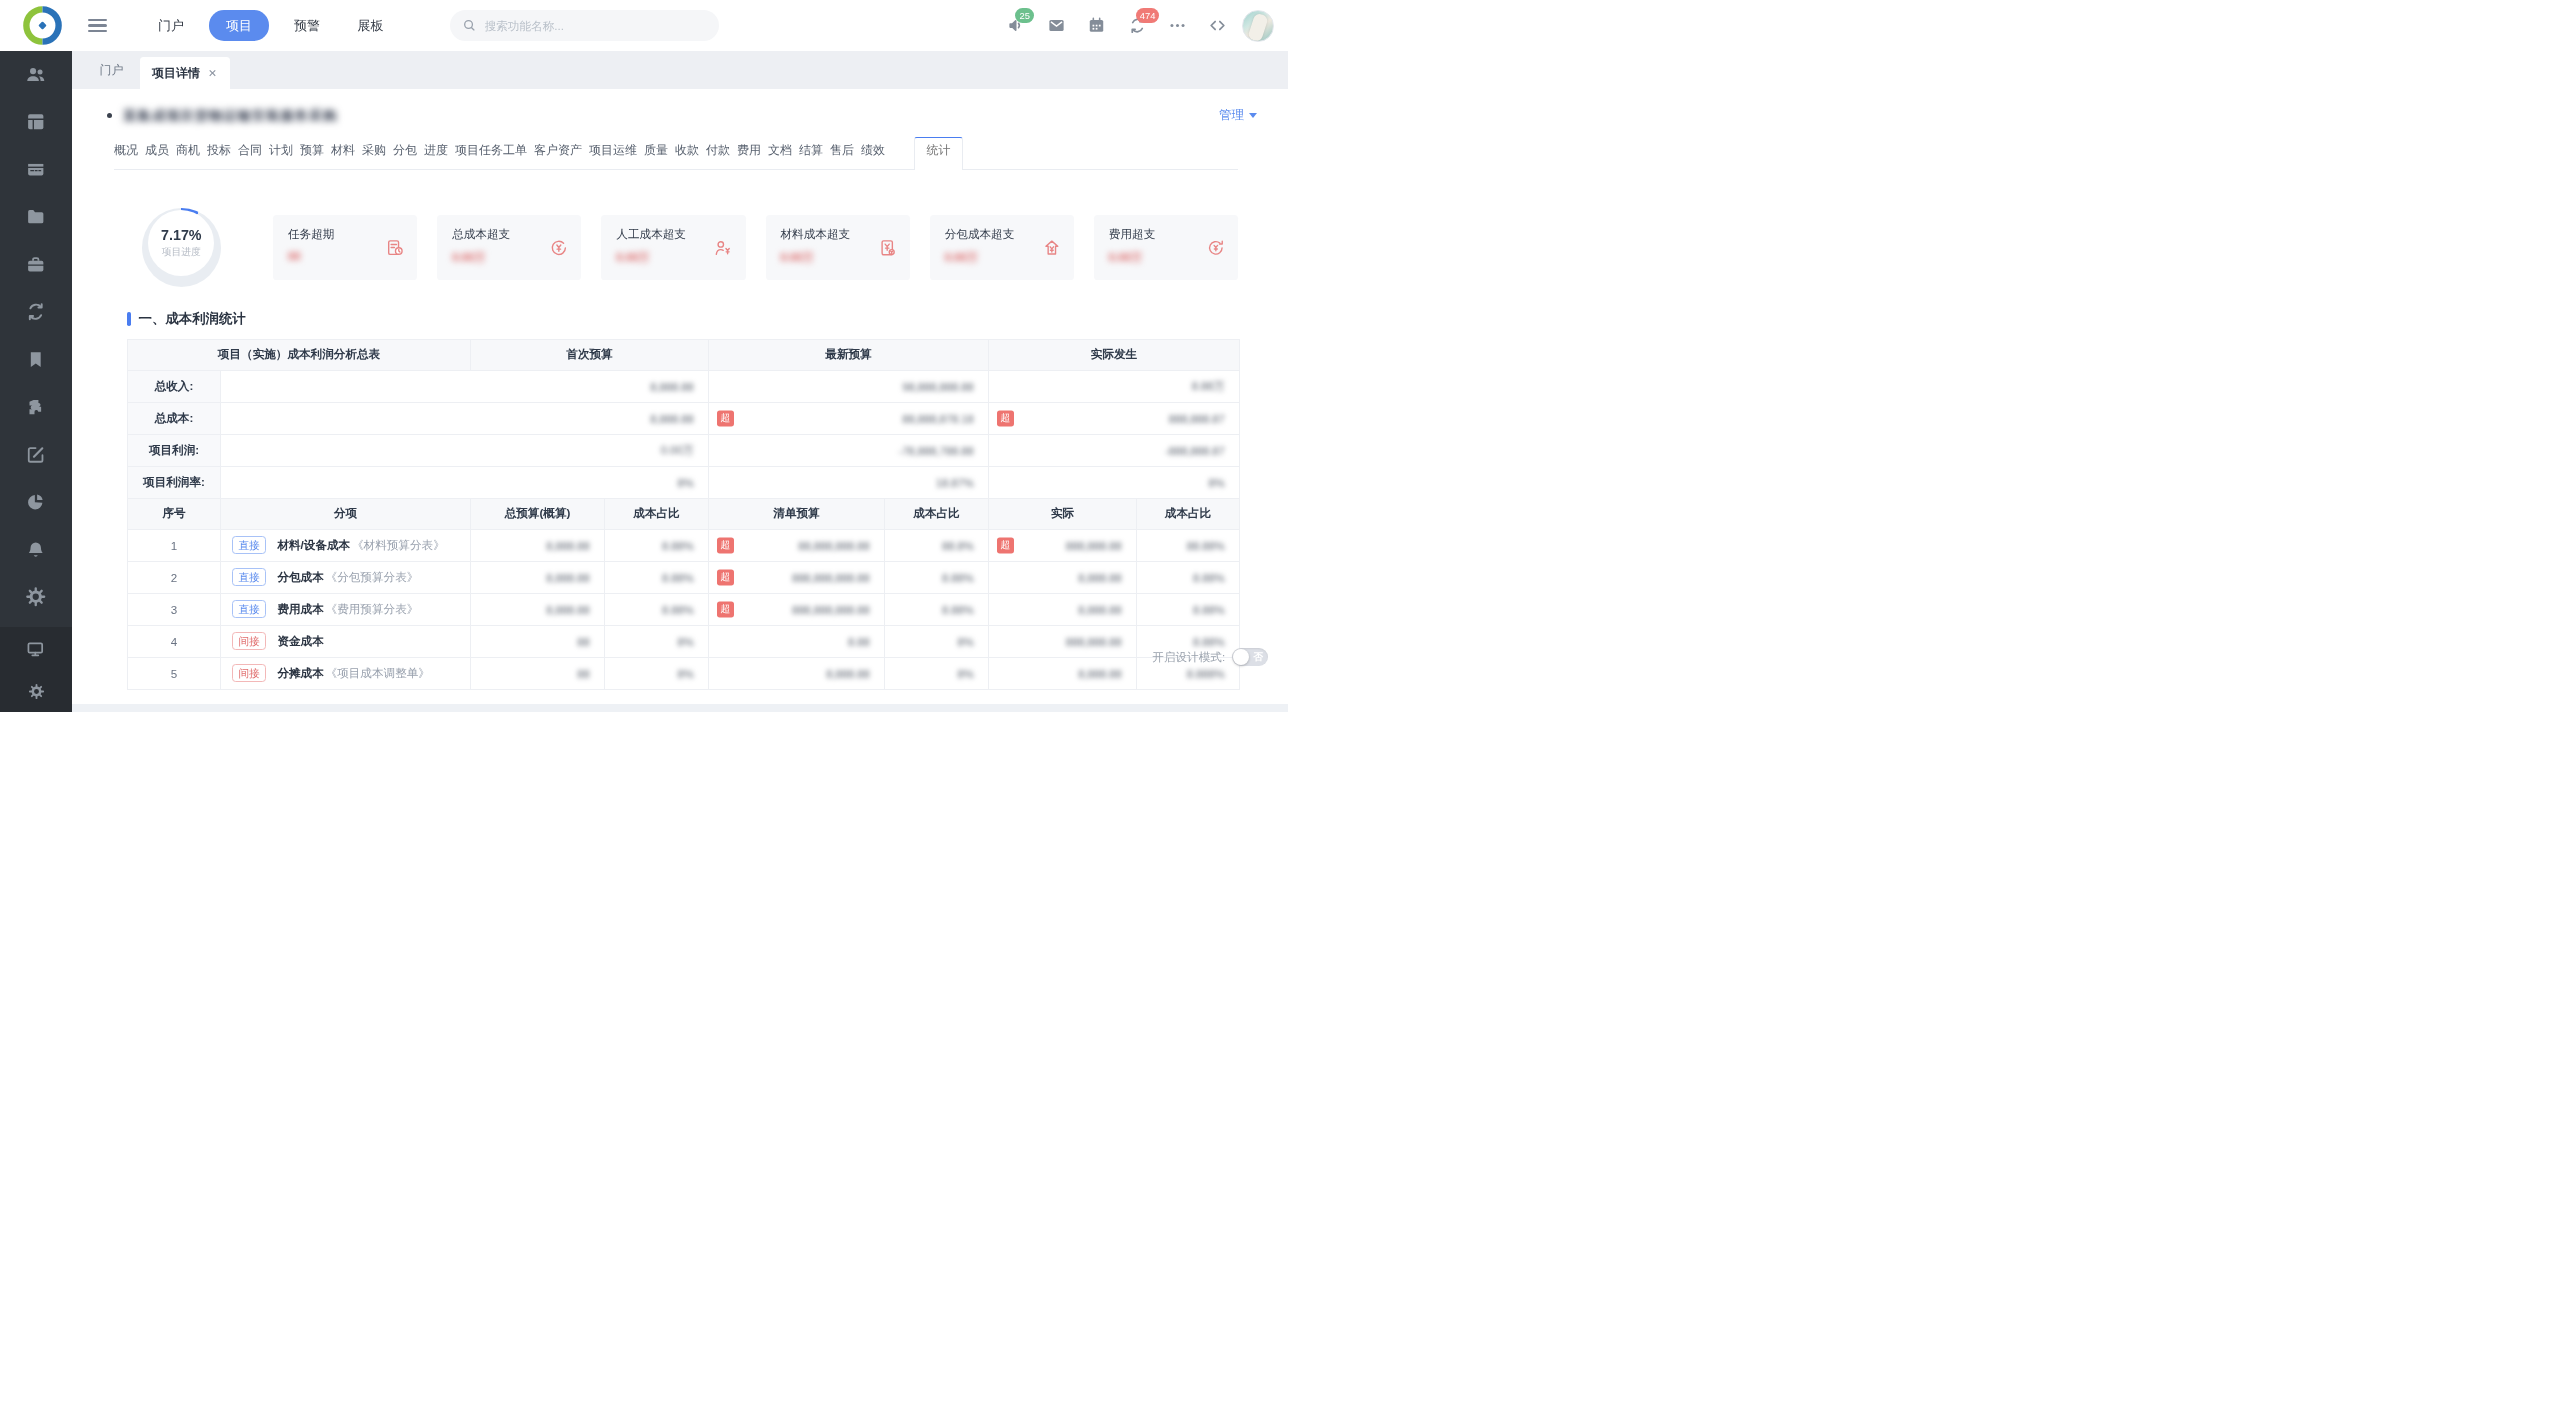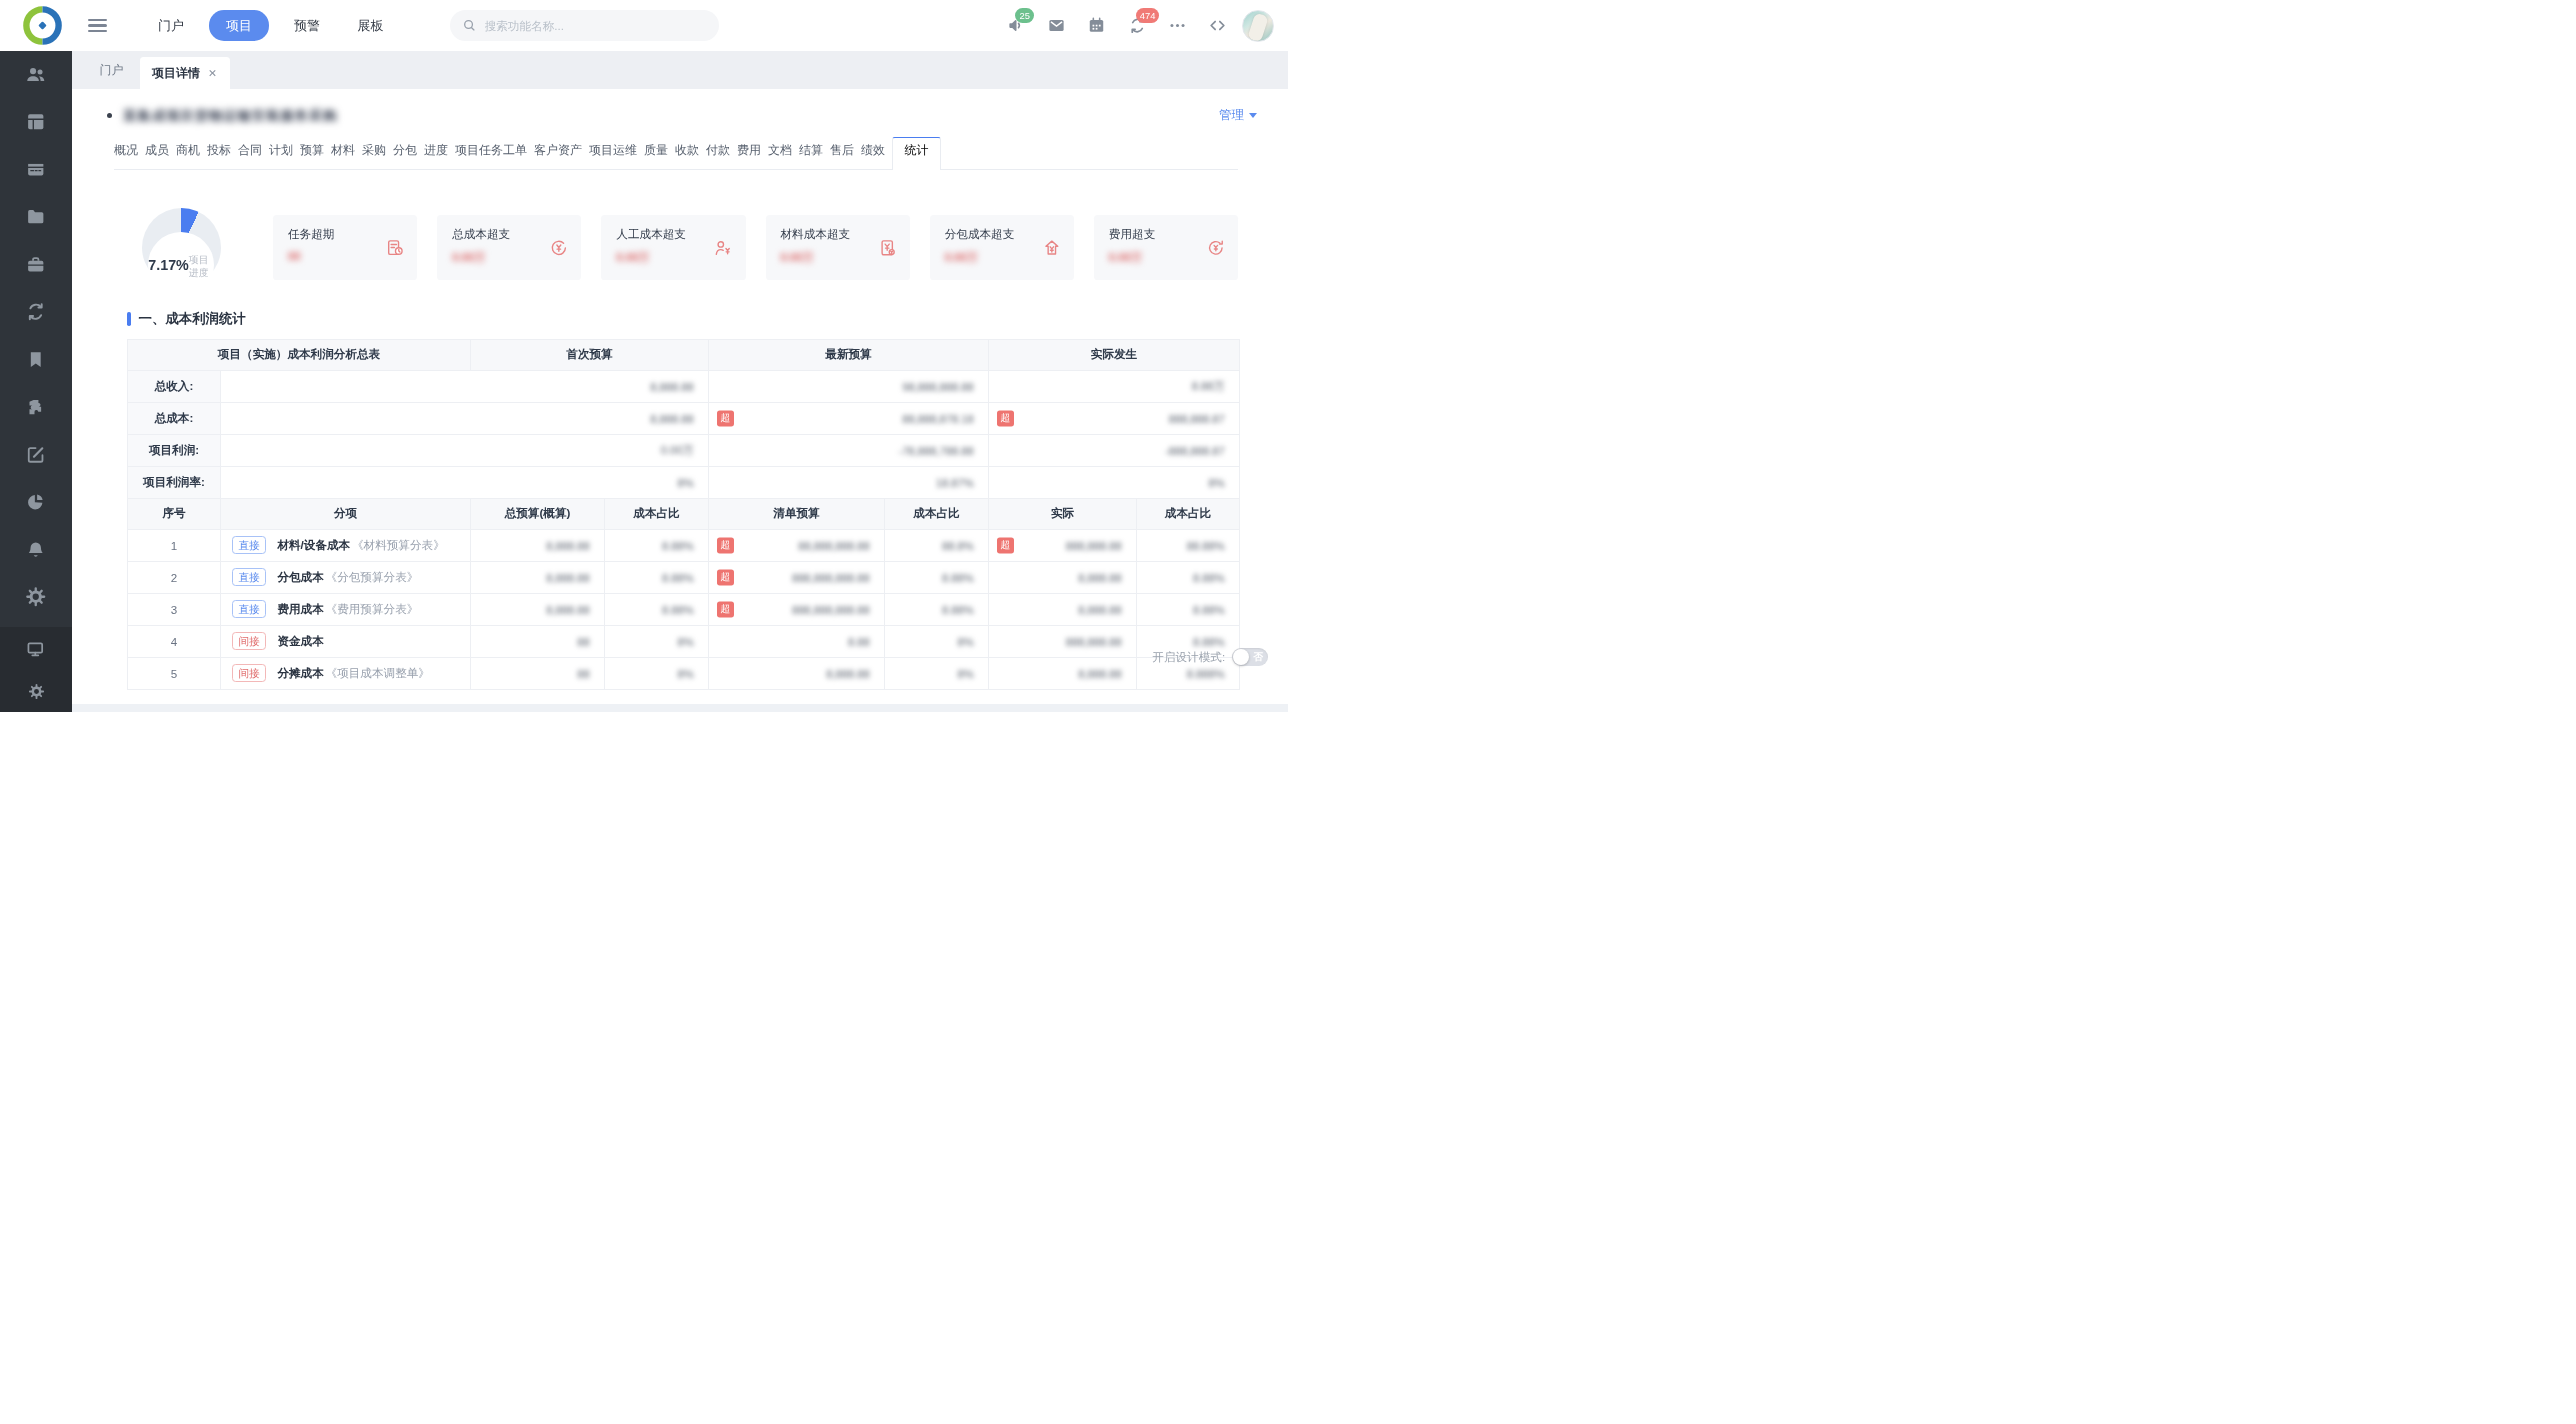--- a/index.html
+++ b/index.html
@@ -41,27 +41,27 @@
   
   .content { position:absolute; left:72px; top:89px; width:1216px; height:616px; background:#fff; padding:0 27px; overflow:hidden; }
   .title-row { margin-top:11.6px; height:30px; display:flex; align-items:center; }
   .title-dot { width:5.4px; height:5.4px; background:#3b424e; border-radius:50%; margin-left:8px; flex:0 0 auto; }
   .proj-title { margin-left:10.7px; font-size:13.4px; font-weight:bold; color:#3a4254; filter:blur(3.6px); letter-spacing:0.9px; }
   .manage { margin-left:auto; margin-right:3.6px; color:#5b8bee; font-size:12.5px; cursor:pointer; display:flex; align-items:center; gap:5.4px; }
   .caret-down { width:0; height:0; border-left:4.5px solid transparent; border-right:4.5px solid transparent; border-top:5.4px solid #5b8bee; }
 
   .dtabs { margin:3.6px 15px 0 15px; margin-right:23px; display:flex; align-items:flex-end; gap:7px; border-bottom:0.9px solid #e9ecf1; height:36px; }
   .dtab { font-size:12px; color:#555e6c; padding:5.4px 0 9.8px; cursor:pointer; white-space:nowrap; }
-  .dtab.active { color:#000000; background:#fff; border:0.9px solid #e9ecf1; border-top:1.8px solid #4a7df0; border-bottom:none; border-radius:2.7px 2.7px 0 0; padding:4.5px 11.6px 10.7px; margin-bottom:-0.9px; }
+  .dtab.active { color:#737373; background:#fff; border:0.9px solid #e9ecf1; border-top:1.8px solid #4a7df0; border-bottom:none; border-radius:2.7px 2.7px 0 0; padding:4.5px 11.6px 10.7px; margin-bottom:-0.9px;margin-left:22px; }
 
   
   .overview { display:flex; align-items:center; margin-top:38px; margin-left:43px; margin-right:23px; }
   .ring-wrap { width:79px; flex:0 0 auto; display:flex; flex-direction:column; align-items:center; position:relative; }
   .ring { width:79px; height:79px; border-radius:50%; position:relative; }
-  .ring-hole { position:absolute; left:6.3px; top:24px; width:66px; height:66px; border-radius:50%; background:#fff; display:flex; flex-direction:row; align-items:center; justify-content:center; }
+  .ring-hole { position:absolute; left:6.3px; top:2px; width:66px; height:66px; border-radius:50%; background:#fff; display:flex; flex-direction:column; align-items:center; justify-content:center; }
   .ring-pct { font-size:14.3px; font-weight:bold; color:#2f3a4a; }
   .ring-cap { font-size:9.8px; color:#b4bac4; margin-top:2.7px; }
   .cards { flex:1; display:flex; gap:20px; margin-left:52px; }
   .card { flex:1; background:#f7f8fa; border-radius:3.6px; height:65px; padding:11.6px 13.4px 0 15px; position:relative; cursor:default; }
   .card-title { font-size:11.6px; color:#333c4b; }
   .card-value { margin-top:8px; font-size:11.2px; font-weight:bold; color:#dd6f6f; filter:blur(3.1px); display:inline-block; }
   .card-ico { position:absolute; right:12.5px; top:23px; width:19.7px; height:19.7px; color:#e88585; }
 
   
   .section-head { margin-top:23px; margin-left:28px; display:flex; align-items:center; }

